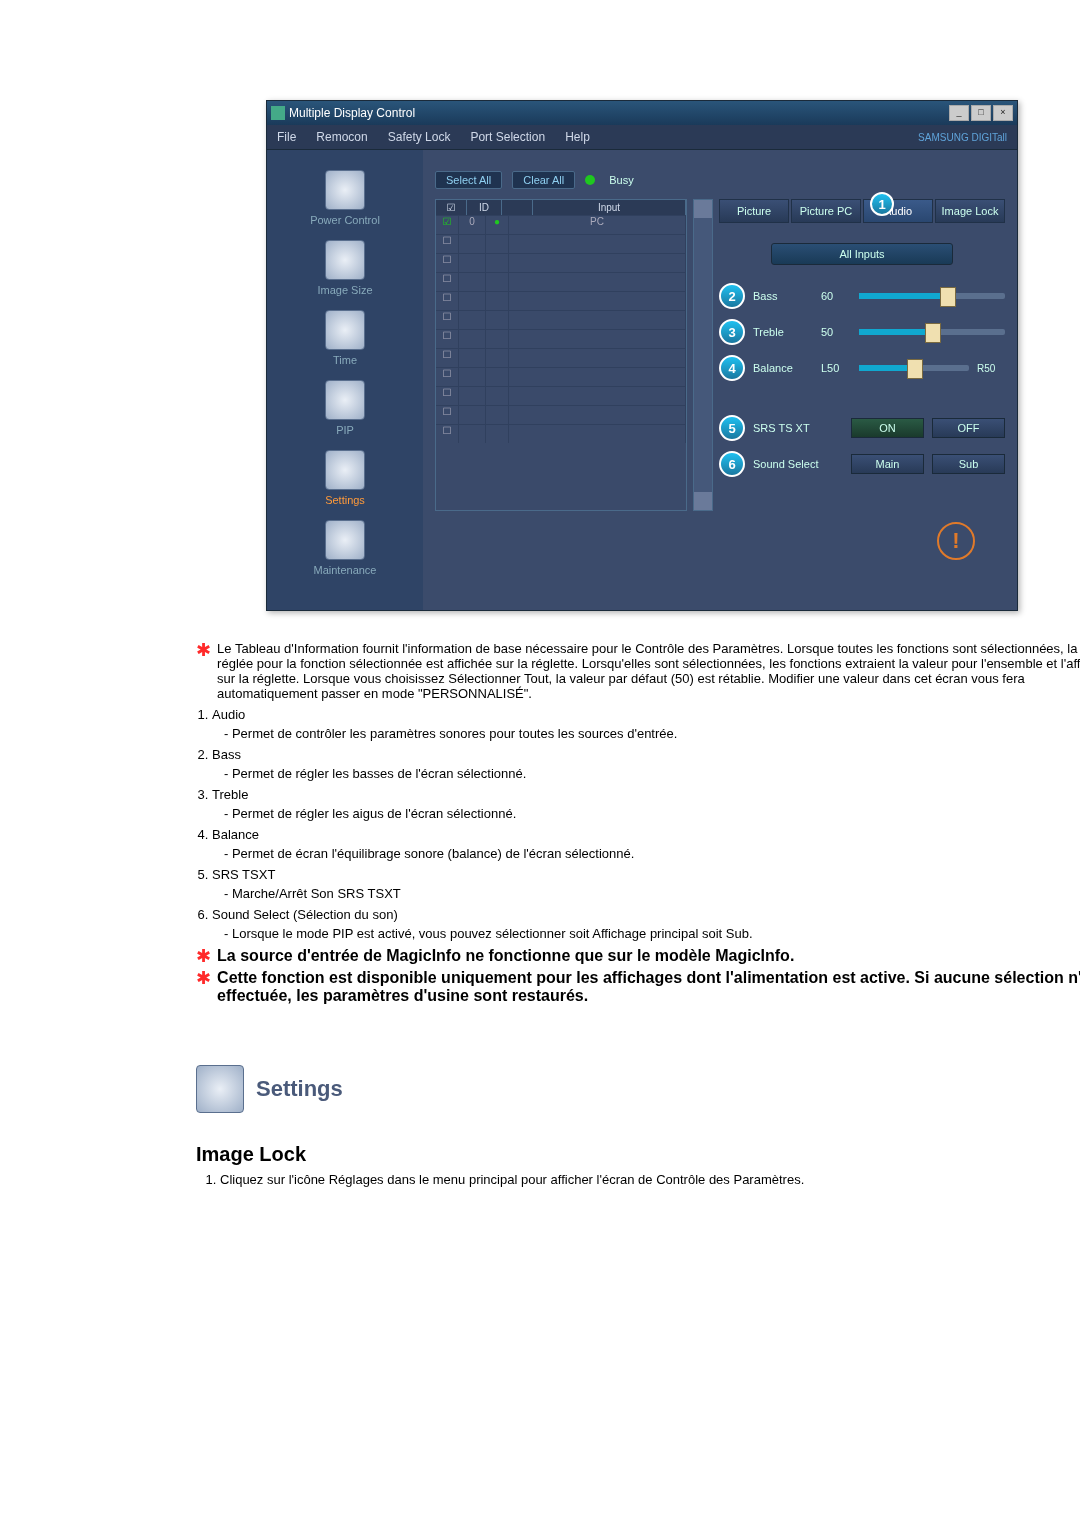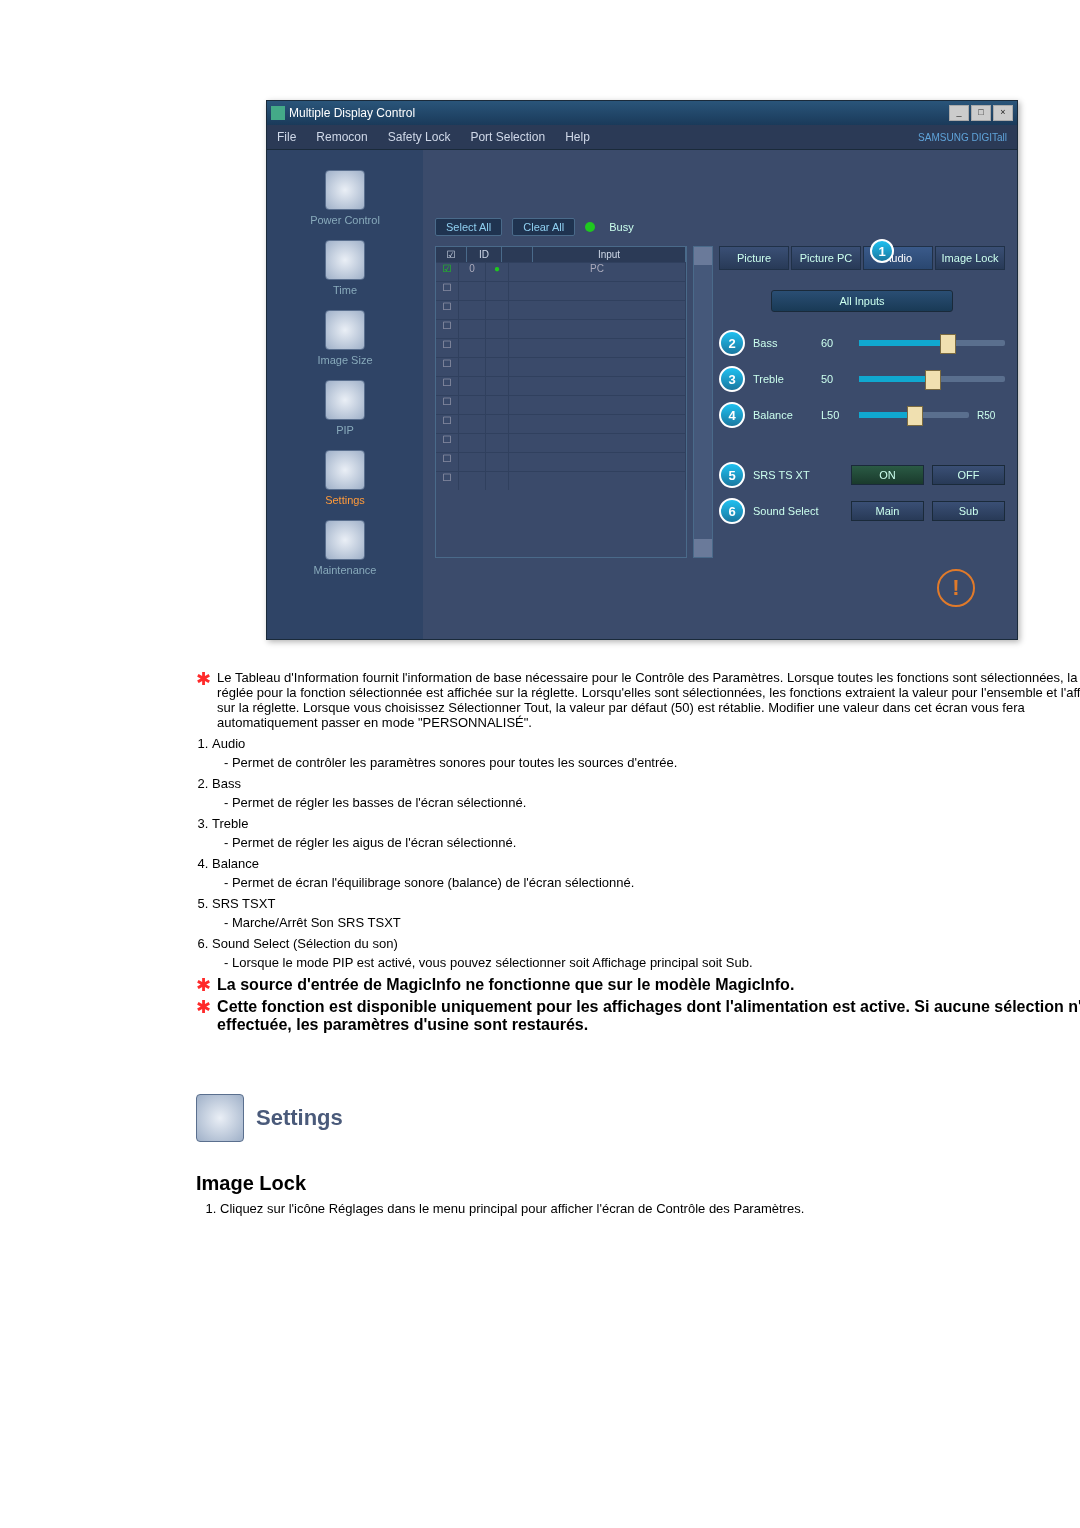--- a/index.html
+++ b/index.html
@@ -58,21 +58,20 @@
 .side-icon {
   width:38px; height:38px; margin:0 auto 4px;
   background: radial-gradient(#eaeff6,#9fb0c8);
   border:1px solid #5a6f8e; border-radius:4px;
 }
 .side-item .lbl { color:#8ab; }
 .side-item.active .lbl { color:#ff9a3a; }
 .main {
   flex:1;
   padding: 21px 12px;
-  margin-top: 47px;
 }
 .topbar { display:flex; align-items:center; gap:10px; margin-bottom:10px; }
 .btn-sm {
   background:#1f3350; color:#8fcff0; border:1px solid #4a6a8a;
   padding:2px 10px; font-size:11px; border-radius:2px;
 }
 .busy-dot { width:10px;height:10px;border-radius:50%;background:#1fc81f;display:inline-block;margin-right:4px;}
 .busy-lbl{ color:#cfe; font-size:11px;}
 .grid-area { display:flex; gap:6px; }
 .grid-tbl {
@@ -168,25 +167,25 @@
     <span class="brand">SAMSUNG DIGITall</span>
   </div>
   <div class="app-body">
     <div class="sidebar">
       <div class="side-item">
             <div class="side-icon"></div>
             <div class="lbl">Power Control</div>
           </div>
       <div class="side-item">
             <div class="side-icon"></div>
+            <div class="lbl">Image Size</div>
+          </div>
+      <div class="side-item">
+            <div class="side-icon"></div>
             <div class="lbl">Time</div>
-          </div>
-      <div class="side-item">
-            <div class="side-icon"></div>
-            <div class="lbl">Image Size</div>
           </div>
       <div class="side-item">
             <div class="side-icon"></div>
             <div class="lbl">PIP</div>
           </div>
       <div class="side-item active">
             <div class="side-icon"></div>
             <div class="lbl">Settings</div>
           </div>
       <div class="side-item">

